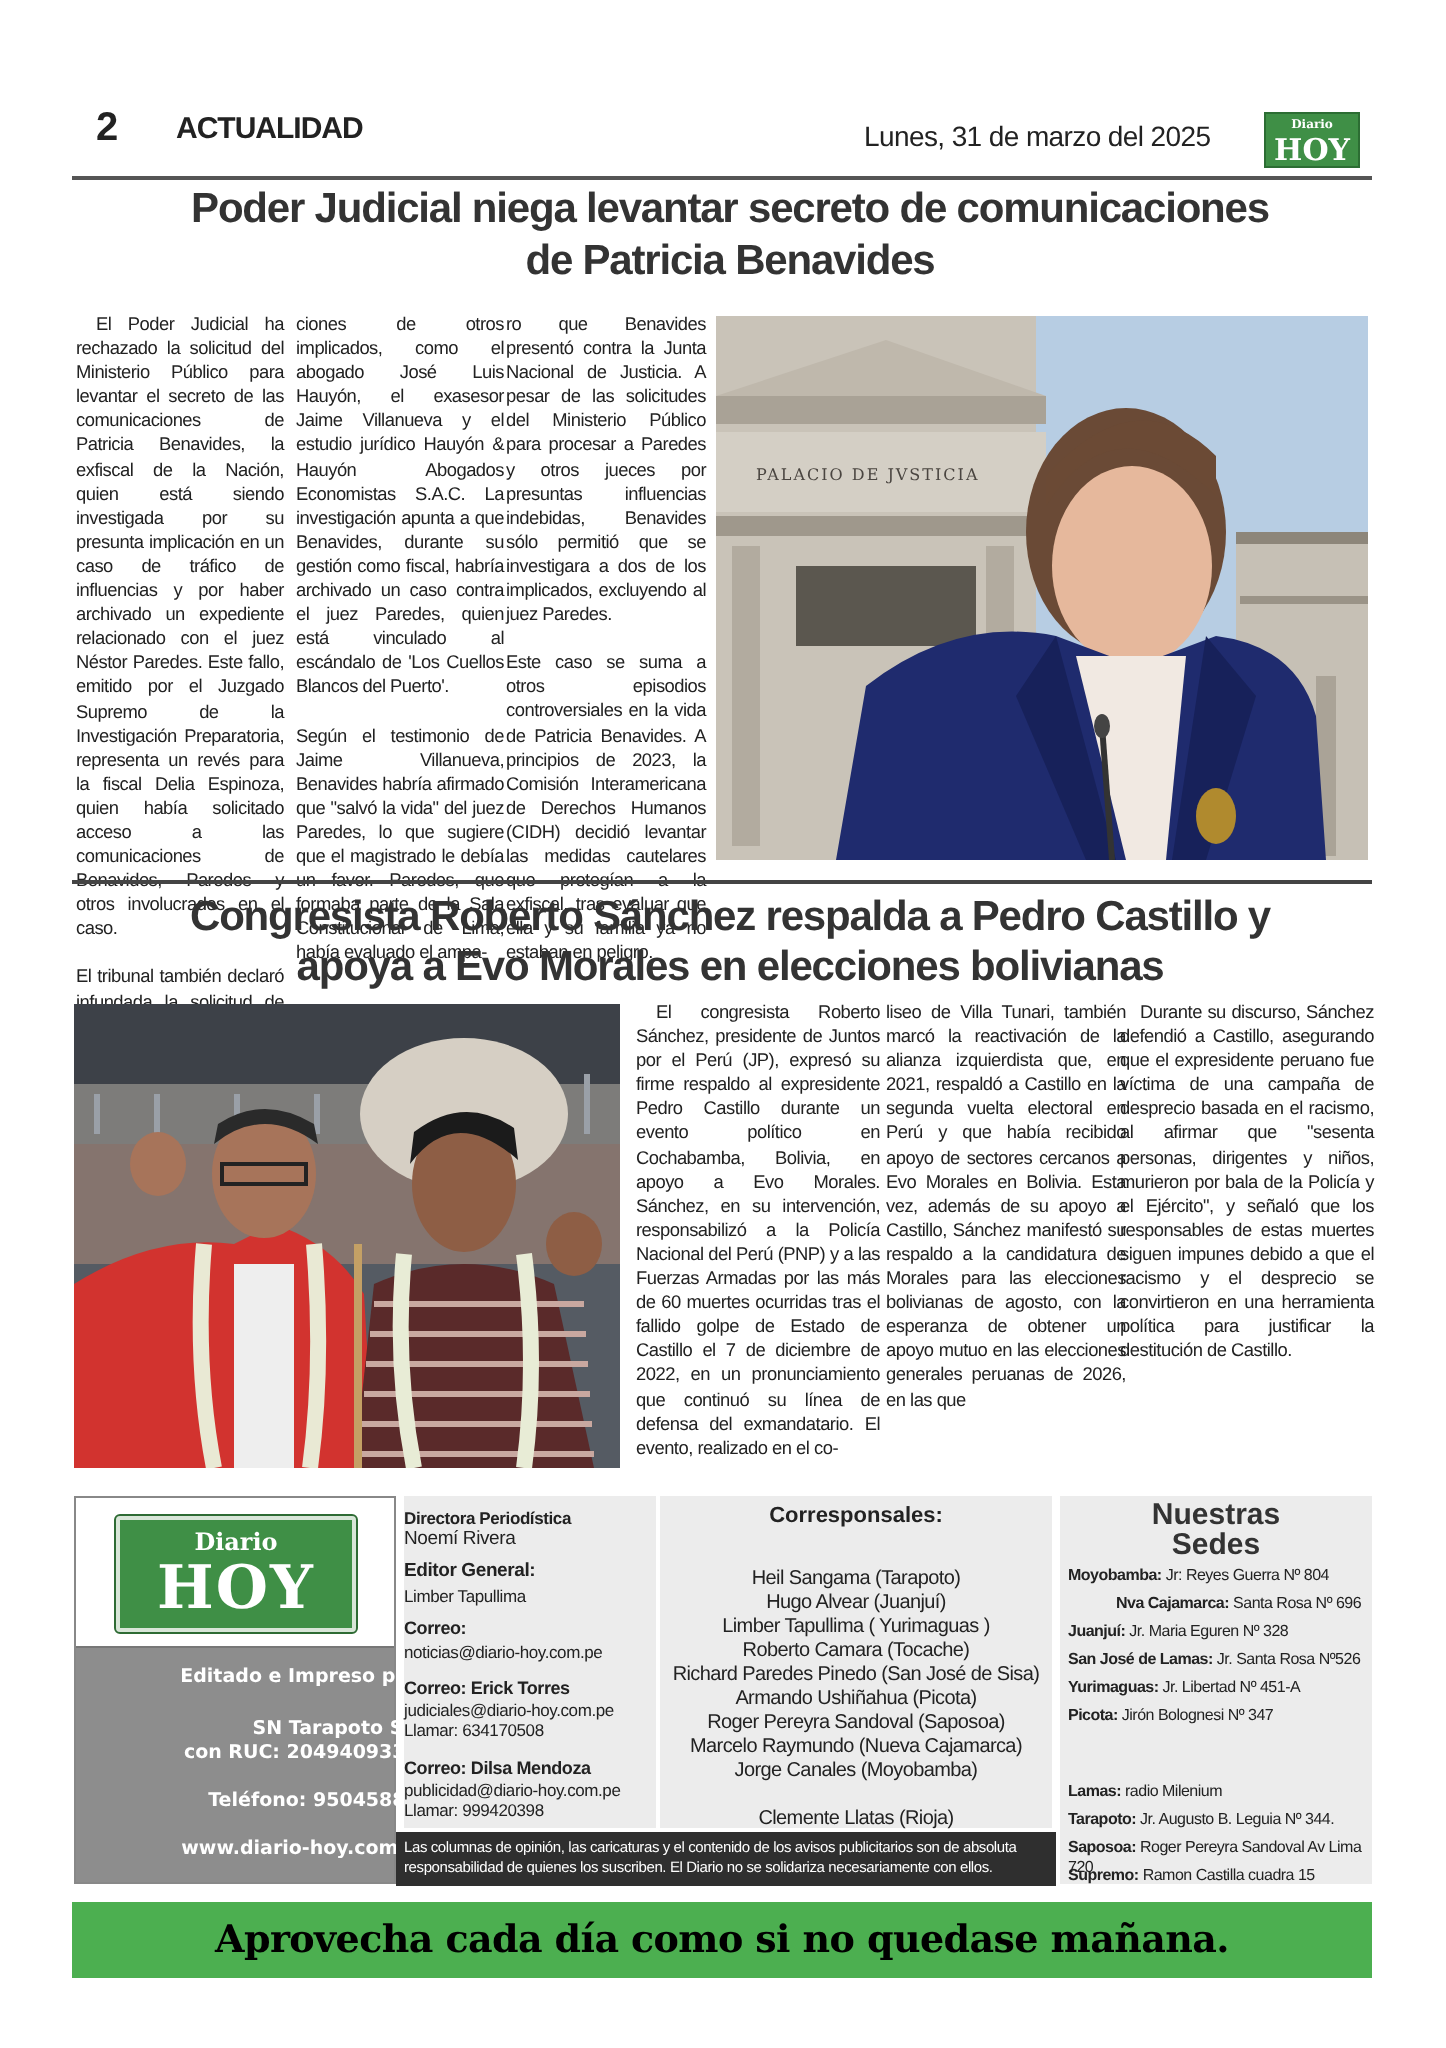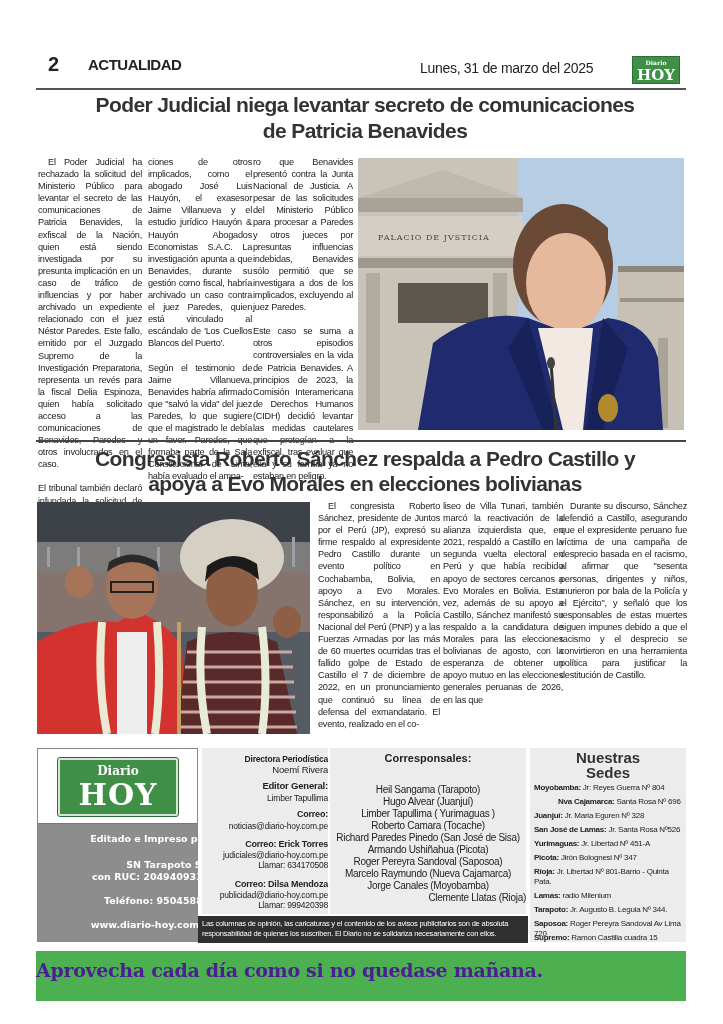--- a/index.html
+++ b/index.html
@@ -4,21 +4,21 @@
 <style>
   * { box-sizing: border-box; margin: 0; padding: 0; }
   html, body { width: 723px; height: 1024px; background: #ffffff; overflow: hidden; }
   body { position: relative; font-family: "Liberation Sans", sans-serif; color: #222; }
 
   .abs { position: absolute; }
 
   
   #page-num { left: 48px; top: 53px; font-size: 20px; font-weight: bold; color: #222; font-family: "Liberation Sans", sans-serif; }
   #section { left: 88px; top: 56px; font-size: 15px; font-weight: bold; letter-spacing: -0.5px; color: #222; }
-  #date { left: 420px; top: 60px; font-size: 14px; color: #222; letter-spacing: -0.3px; }
+  #date { left: 432px; top: 60px; font-size: 14px; color: #222; letter-spacing: -0.3px; }
   #logo-small { left: 632px; top: 56px; width: 48px; height: 28px; background: #3f8f46; border: 1px solid #2c6d33; color: #fff; text-align: center; font-family: "DejaVu Serif", serif; }
   #logo-small .l1 { font-size: 6px; font-weight: bold; line-height: 8px; padding-top: 2px; }
   #logo-small .l2 { font-size: 15px; font-weight: bold; line-height: 16px; }
   #rule-top { left: 36px; top: 88px; width: 650px; height: 2px; background: #555; }
 
   
   .headline { text-align: center; font-weight: bold; color: #333; letter-spacing: -0.6px; }
   #headline1 { left: 40px; top: 92px; width: 650px; font-size: 21px; line-height: 26px; }
 
   
@@ -45,36 +45,36 @@
 
   
   #masthead-box { left: 37px; top: 748px; width: 161px; height: 194px; border: 1px solid #888; background: #8d8d8d; }
   #masthead-logo-area { position: absolute; left: 0; top: 0; width: 159px; height: 75px; background: #ffffff; border-bottom: 1px solid #777; }
   #masthead-logo { position: absolute; left: 20px; top: 9px; width: 120px; height: 58px; background: #3f8f46; border: 2px solid #d8e6d8; outline: 1px solid #2e6b34; border-radius: 2px; color: #fff; text-align: center; font-family: "DejaVu Serif", serif; font-weight: bold; }
   #masthead-logo .l1 { font-size: 12px; line-height: 16px; padding-top: 3px; }
   #masthead-logo .l2 { font-size: 30px; line-height: 32px; letter-spacing: 1px; }
   .mh-text { position: absolute; left: 0; width: 178px; text-align: right; color: #fff; font-weight: bold; font-size: 9.5px; line-height: 12px; font-family: "DejaVu Sans", sans-serif; }
 
   #staff-box { left: 202px; top: 748px; width: 126px; height: 166px; background: #ececec; }
-  .staff-line { position: absolute; left: 0; width: 126px; text-align: right; font-size: 8.5px; line-height: 10.5px; color: #222; font-family: "Liberation Sans", sans-serif; letter-spacing: -0.2px; }
+  .staff-line { position: absolute; left: 0; width: 126px; text-align: left; font-size: 8.5px; line-height: 10.5px; color: #222; font-family: "Liberation Sans", sans-serif; letter-spacing: -0.2px; }
   .staff-line.b { font-weight: bold; }
 
   #corr-box { left: 330px; top: 748px; width: 196px; height: 166px; background: #ececec; }
   #corr-title { position: absolute; left: 0; top: 4px; width: 196px; text-align: center; font-weight: bold; font-size: 11px; color: #222; }
   .corr-item { position: absolute; left: 0; width: 196px; text-align: center; font-size: 10px; line-height: 12px; color: #222; letter-spacing: -0.3px; }
 
   #disclaimer { left: 198px; top: 916px; width: 330px; height: 27px; background: #2f2f2f; color: #fff; font-size: 7.5px; line-height: 9.5px; padding: 3px 4px; letter-spacing: -0.2px; }
 
   #sedes-box { left: 530px; top: 748px; width: 156px; height: 194px; background: #ececec; }
   #sedes-title { position: absolute; left: 0; top: 2px; width: 156px; text-align: center; font-weight: bold; font-size: 15px; line-height: 15px; color: #333; }
   .sede { position: absolute; left: 4px; width: 150px; font-size: 8px; line-height: 10px; color: #222; letter-spacing: -0.25px; }
   .sede b { font-weight: bold; }
 
   
-  #slogan { left: 36px; top: 951px; width: 650px; height: 50px; background: #4caf50; color: #4c1d95; text-align: left; font-family: "DejaVu Serif", serif; font-weight: bold; font-size: 19px; line-height: 38px; letter-spacing: -0.3px; }
+  #slogan { left: 36px; top: 951px; width: 650px; height: 38px; background: #4caf50; color: #000000; text-align: center; font-family: "DejaVu Serif", serif; font-weight: bold; font-size: 19px; line-height: 38px; letter-spacing: -0.3px; }
 </style>
 </head>
 <body>
 
 <div class="abs" id="page-num">2</div>
 <div class="abs" id="section">ACTUALIDAD</div>
 <div class="abs" id="date">Lunes, 31 de marzo del 2025</div>
 <div class="abs" id="logo-small">
   <div class="l1">Diario</div>
   <div class="l2">HOY</div>
@@ -223,36 +223,35 @@
   <div id="corr-title">Corresponsales:</div>
   <div class="corr-item" style="top:36px;">Heil Sangama (Tarapoto)</div>
   <div class="corr-item" style="top:48px;">Hugo Alvear (Juanjuí)</div>
   <div class="corr-item" style="top:60px;">Limber Tapullima ( Yurimaguas )</div>
   <div class="corr-item" style="top:72px;">Roberto  Camara (Tocache)</div>
   <div class="corr-item" style="top:84px;">Richard Paredes Pinedo (San José de Sisa)</div>
   <div class="corr-item" style="top:96px;">Armando Ushiñahua (Picota)</div>
   <div class="corr-item" style="top:108px;">Roger Pereyra Sandoval (Saposoa)</div>
   <div class="corr-item" style="top:120px;">Marcelo Raymundo (Nueva Cajamarca)</div>
   <div class="corr-item" style="top:132px;">Jorge Canales (Moyobamba)</div>
-  <div class="corr-item" style="top:144px;text-align:right;">Clemente Llatas (Rioja)</div>
+  <div class="corr-item" style="top:156px;">Clemente Llatas (Rioja)</div>
 </div>
 
 <div class="abs" id="disclaimer">Las columnas de opinión, las caricaturas y el contenido de los avisos publicitarios son de absoluta responsabilidad de quienes los suscriben. El Diario no se solidariza necesariamente con ellos.</div>
 
 <div class="abs" id="sedes-box">
   <div id="sedes-title">
     <div>Nuestras</div>
     <div>Sedes</div>
   </div>
   <div class="sede" style="top:35px;"><b>Moyobamba:</b> <span>Jr: Reyes Guerra Nº 804</span></div>
   <div class="sede" style="top:49px;padding-left:24px;"><b>Nva Cajamarca:</b> <span>Santa Rosa Nº 696</span></div>
   <div class="sede" style="top:63px;"><b>Juanjuí:</b> <span>Jr. Maria Eguren Nº 328</span></div>
   <div class="sede" style="top:77px;"><b>San José de Lamas:</b> <span>Jr. Santa Rosa Nº526</span></div>
   <div class="sede" style="top:91px;"><b>Yurimaguas:</b> <span>Jr. Libertad Nº 451-A</span></div>
   <div class="sede" style="top:105px;"><b>Picota:</b> <span>Jirón Bolognesi Nº 347</span></div>
-  <div class="sede" style="top:119px;"><b>Rioja:</b> <span>Jr. Libertad Nº 801-Barrio - Quinta Pata.</span></div>
   <div class="sede" style="top:143px;"><b>Lamas:</b> <span>radio Milenium</span></div>
   <div class="sede" style="top:157px;"><b>Tarapoto:</b> <span>Jr. Augusto B. Leguia Nº 344.</span></div>
   <div class="sede" style="top:171px;"><b>Saposoa:</b> <span>Roger Pereyra Sandoval Av  Lima 720</span></div>
   <div class="sede" style="top:185px;"><b>Supremo:</b> <span>Ramon Castilla cuadra  15</span></div>
 </div>
 
 <div class="abs" id="slogan">Aprovecha cada día como si no quedase mañana.</div>
 
 </body></html>

